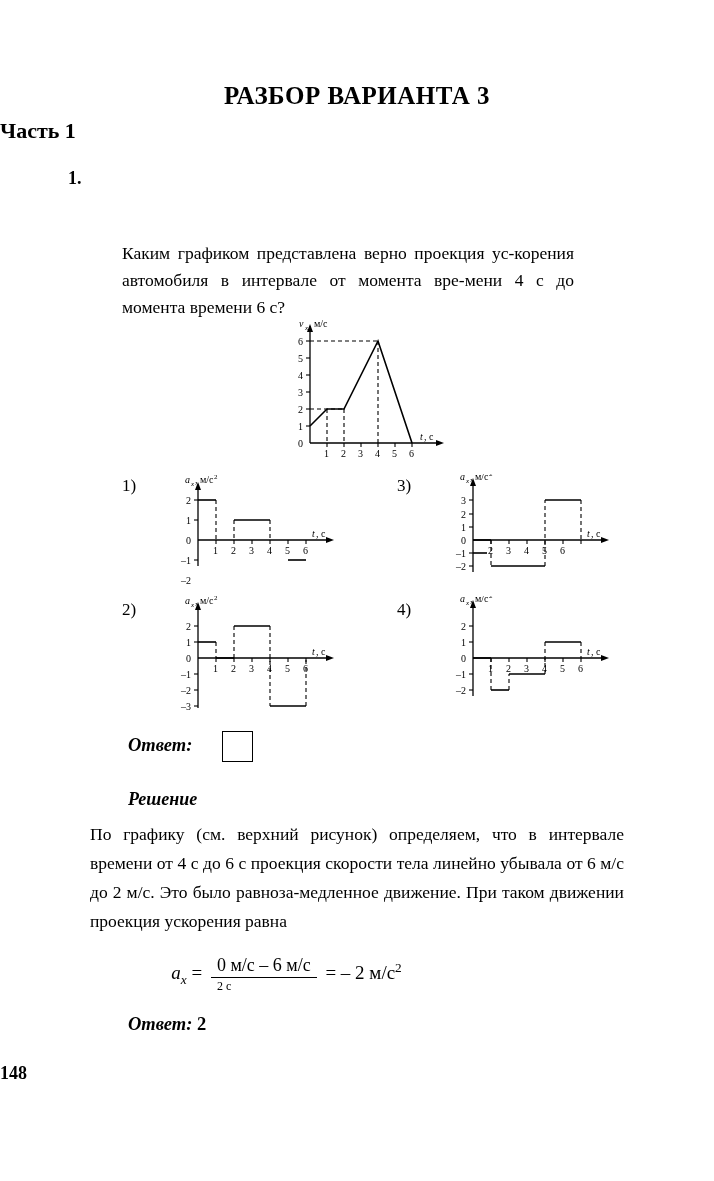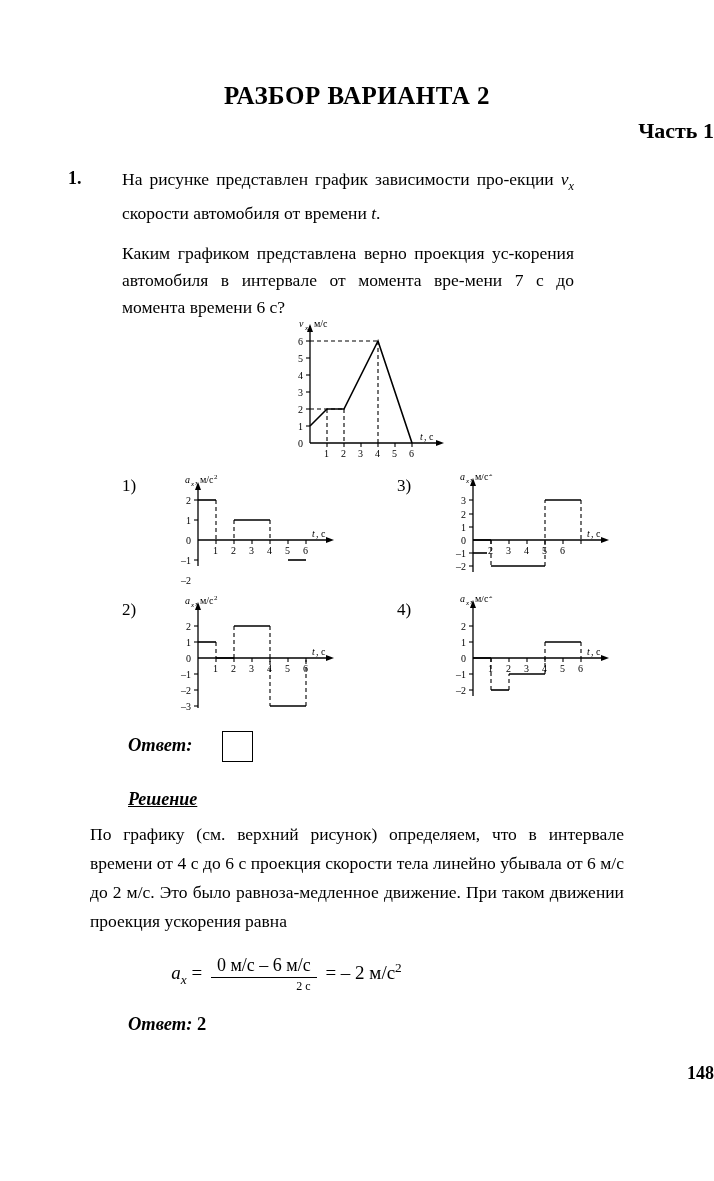--- a/index.html
+++ b/index.html
@@ -19,21 +19,21 @@
     position:absolute;
     left:0;top:82px;width:714px;
     text-align:center;
     font-size:25px;
     font-weight:bold;
     letter-spacing:0.5px;
   }
   .subtitle{
     position:absolute;
     left:0;top:118px;width:714px;
-    text-align:right;
+    text-align:left;
     font-size:22px;
     font-weight:bold;
   }
   .qnum{
     position:absolute;
     left:68px;top:168px;
     font-size:18px;
     font-weight:bold;
   }
   .qtext{
@@ -82,39 +82,38 @@
     left:222px;top:731px;
     width:29px;height:29px;
     border:1.6px solid #000;
   }
   .reshenie{
     position:absolute;
     left:128px;top:789px;
     font-size:18px;
     font-weight:bold;
     font-style:italic;
-    text-decoration:underline;
   }
   .solution{
     position:absolute;
     left:90px;top:820px;width:534px;
     font-size:17.5px;
     line-height:29px;
     text-align:justify;
   }
   .formula{
     position:absolute;
     left:0;top:955px;width:573px;
     text-align:center;
     font-size:19px;
   }
   .frac{
     display:inline-block;
     vertical-align:middle;
-    text-align:right;
+    text-align:left;
     margin:0 4px;
   }
   .frac .num{
     display:block;
     padding:0 6px 1px 6px;
     border-bottom:1.4px solid #000;
     font-size:18px;
   }
   .frac .den{
     display:block;
@@ -126,40 +125,37 @@
     left:128px;top:1014px;
     font-size:18.5px;
     font-weight:bold;
     font-style:italic;
     font-family:Liberation Serif, serif;
   }
   .answer2 span.val{font-style:normal;}
   .pagenum{
     position:absolute;
     left:0;top:1063px;width:714px;
-    text-align:right;
+    text-align:left;
     font-size:18px;
     font-weight:bold;
   }
 </style>
 </head>
 <body>
 
 <div class="page">
 
-  <div class="title">РАЗБОР ВАРИАНТА 2</div>
+  <div class="title">РАЗБОР ВАРИАНТА 3</div>
   <div class="subtitle">Часть 1</div>
 
   <div class="qnum">1.</div>
 
-  <div class="qtext">
-    <span>На рисунке представлен график зависимости про-екции </span><span class="ital">v</span><sub class="ital">x</sub><span> скорости автомобиля от времени </span><span class="ital">t</span><span>.</span>
-  </div>
-
-  <div class="qtext2">Каким графиком представлена верно проекция ус-корения автомобиля в интервале от момента вре-мени 7 с до момента времени 6 с?</div>
+
+  <div class="qtext2">Каким графиком представлена верно проекция ус-корения автомобиля в интервале от момента вре-мени 4 с до момента времени 6 с?</div>
 
   <div class="graphbox" style="left:268px;top:318px;">
     <svg width="180" height="145" viewBox="0 0 180 145">
 
       <line class="axis" x1="42" y1="10" x2="42" y2="125"></line>
       <line class="axis" x1="42" y1="125" x2="172" y2="125"></line>
 
       <polygon points="42,6 39,14 45,14" fill="#000"></polygon>
       <polygon points="176,125 168,122 168,128" fill="#000"></polygon>
 

